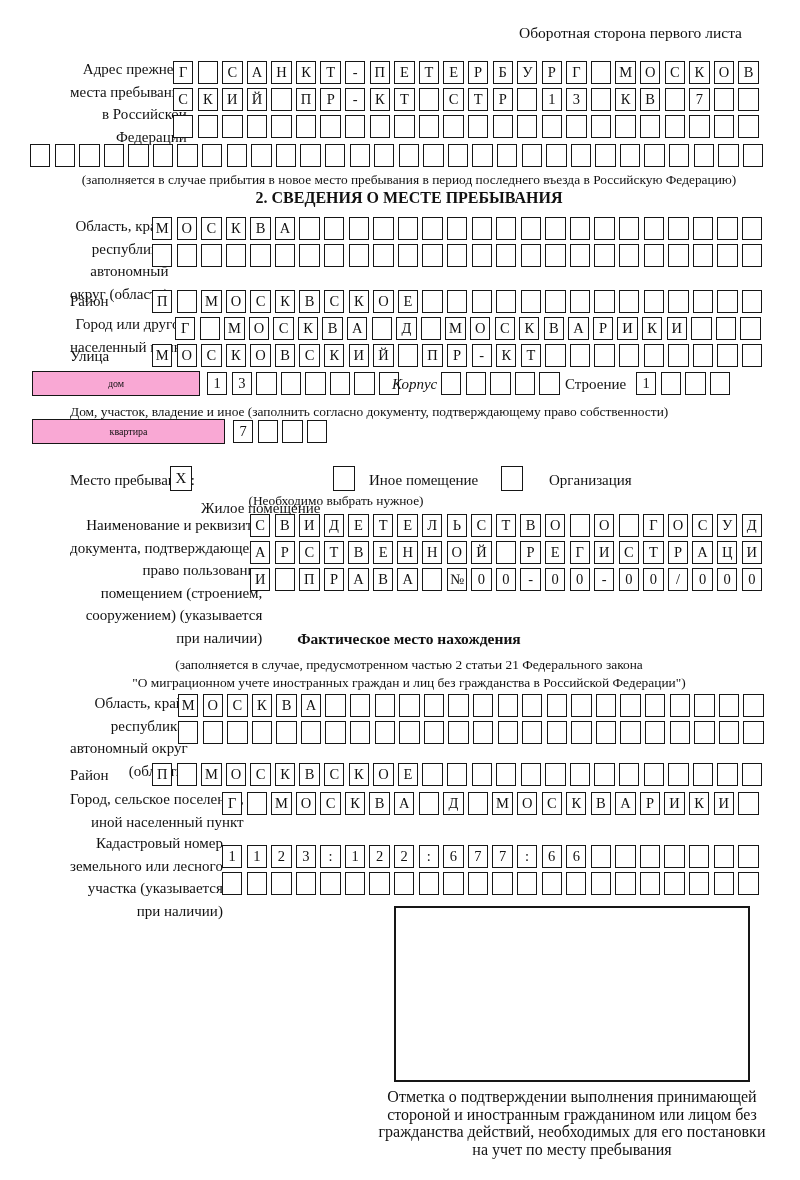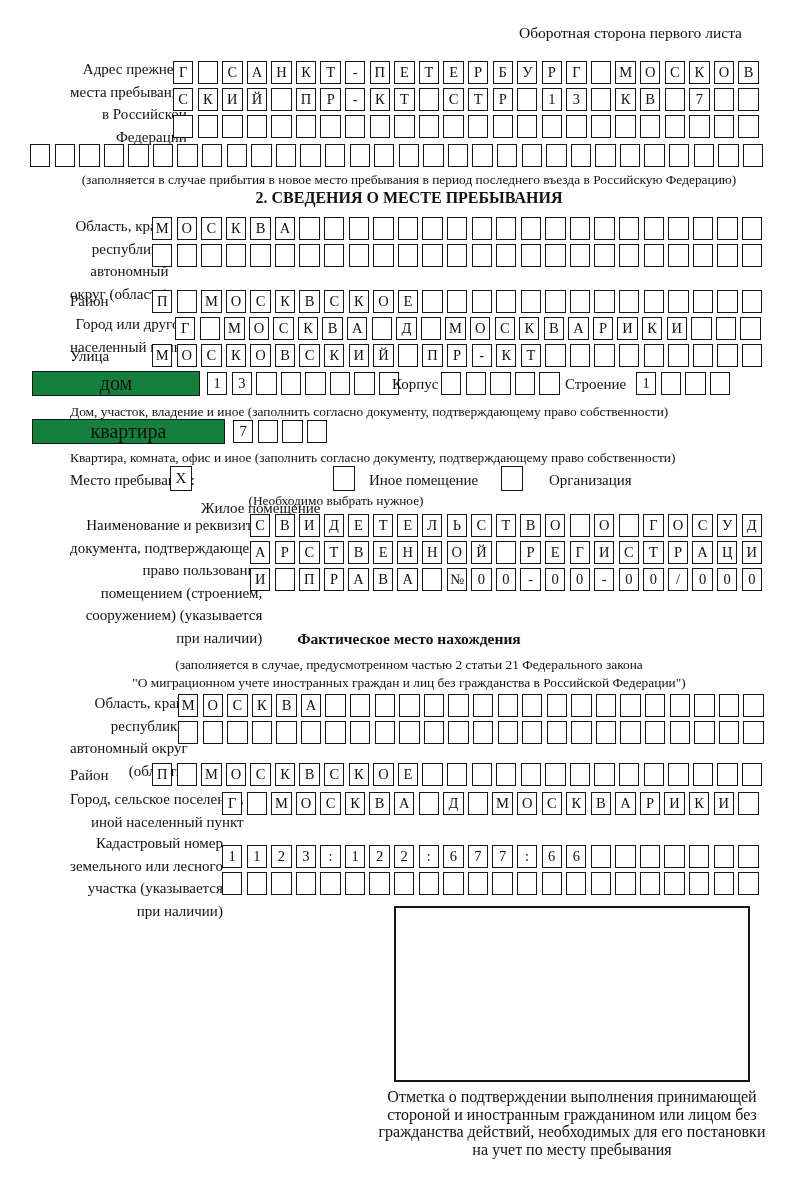--- a/index.html
+++ b/index.html
@@ -6,22 +6,22 @@
   .form{position:relative;width:800px;height:1180px;background:#ffffff;
         font-family:"Liberation Serif","DejaVu Serif",serif;color:#111;overflow:hidden;}
   .abs{position:absolute;text-align:right;}
   .lbl{font-size:15px;line-height:22.5px;white-space:pre-line;}
   .small{font-size:13.4px;line-height:17.5px;white-space:pre-line;}
   .center{left:12px;width:794px;text-align:center;}
   .bold{font-weight:bold;}
   .cellrow{position:absolute;display:flex;gap:4.2px;}
   .cell{flex:0 0 20.4px;width:20.4px;height:23px;border:1.6px solid #161616;box-sizing:border-box;
         display:flex;align-items:center;justify-content:center;font-size:14.5px;line-height:1;background:#fff;}
-  .bigbox{position:absolute;border:1.6px solid #161616;box-sizing:border-box;background:#15803d;
-        display:flex;align-items:center;justify-content:center;font-size:20px;}
+  .bigbox{position:absolute;border:1.6px solid #161616;box-sizing:border-box;background:#f9a8d4;
+        display:flex;align-items:center;justify-content:center;font-size:10px;}
   .chk{position:absolute;width:22px;height:25px;border:1.6px solid #161616;box-sizing:border-box;background:#fff;
         display:flex;align-items:center;justify-content:center;font-size:15px;}
   .stamp{position:absolute;border:2px solid #161616;box-sizing:border-box;background:#fff;}
 </style>
 </head>
 <body>
 
 <div class="form">
 
   <div class="abs lbl" style="right:58px;top:22px;font-size:15.5px;">Оборотная сторона первого листа</div>
@@ -294,21 +294,21 @@
   <div class="cellrow" style="left:207px;top:372px;">
       <div class="cell">1</div>
       <div class="cell">3</div>
       <div class="cell"></div>
       <div class="cell"></div>
       <div class="cell"></div>
       <div class="cell"></div>
       <div class="cell"></div>
       <div class="cell"></div>
     </div>
-  <div class="abs lbl" style="left:392px;top:373px;">Корпус</div>
+  <div class="abs lbl" style="left:392px;top:373px;font-style:italic;">Корпус</div>
   <div class="cellrow" style="left:441px;top:372px;">
       <div class="cell"></div>
       <div class="cell"></div>
       <div class="cell"></div>
       <div class="cell"></div>
       <div class="cell"></div>
     </div>
   <div class="abs lbl" style="left:565px;top:373px;">Строение</div>
   <div class="cellrow" style="left:636px;top:372px;">
       <div class="cell">1</div>
@@ -318,21 +318,20 @@
     </div>
   <div class="abs small" style="left:70px;top:403px;">Дом, участок, владение и иное (заполнить согласно документу, подтверждающему право собственности)</div>
 
   <div class="bigbox" style="left:32px;top:419px;width:193px;height:25px;">квартира</div>
   <div class="cellrow" style="left:233px;top:420px;">
       <div class="cell">7</div>
       <div class="cell"></div>
       <div class="cell"></div>
       <div class="cell"></div>
     </div>
-  <div class="abs small" style="left:70px;top:449px;">Квартира, комната, офис и иное (заполнить согласно документу, подтверждающему право собственности)</div>
 
   <div class="abs lbl" style="left:70px;top:469px;">Место пребывания:</div>
   <div class="chk" style="left:170px;top:466px;">X</div>
   <div class="abs lbl" style="left:201px;top:469px;margin-top:28px;">Жилое помещение</div>
   <div class="chk" style="left:333px;top:466px;"></div>
   <div class="abs lbl" style="left:369px;top:469px;">Иное помещение</div>
   <div class="chk" style="left:501px;top:466px;"></div>
   <div class="abs lbl" style="left:549px;top:469px;font-family:Liberation Serif, serif;">Организация</div>
   <div class="abs small" style="left:0px;top:492px;width:672px;text-align:center;">(Необходимо выбрать нужное)</div>
 

